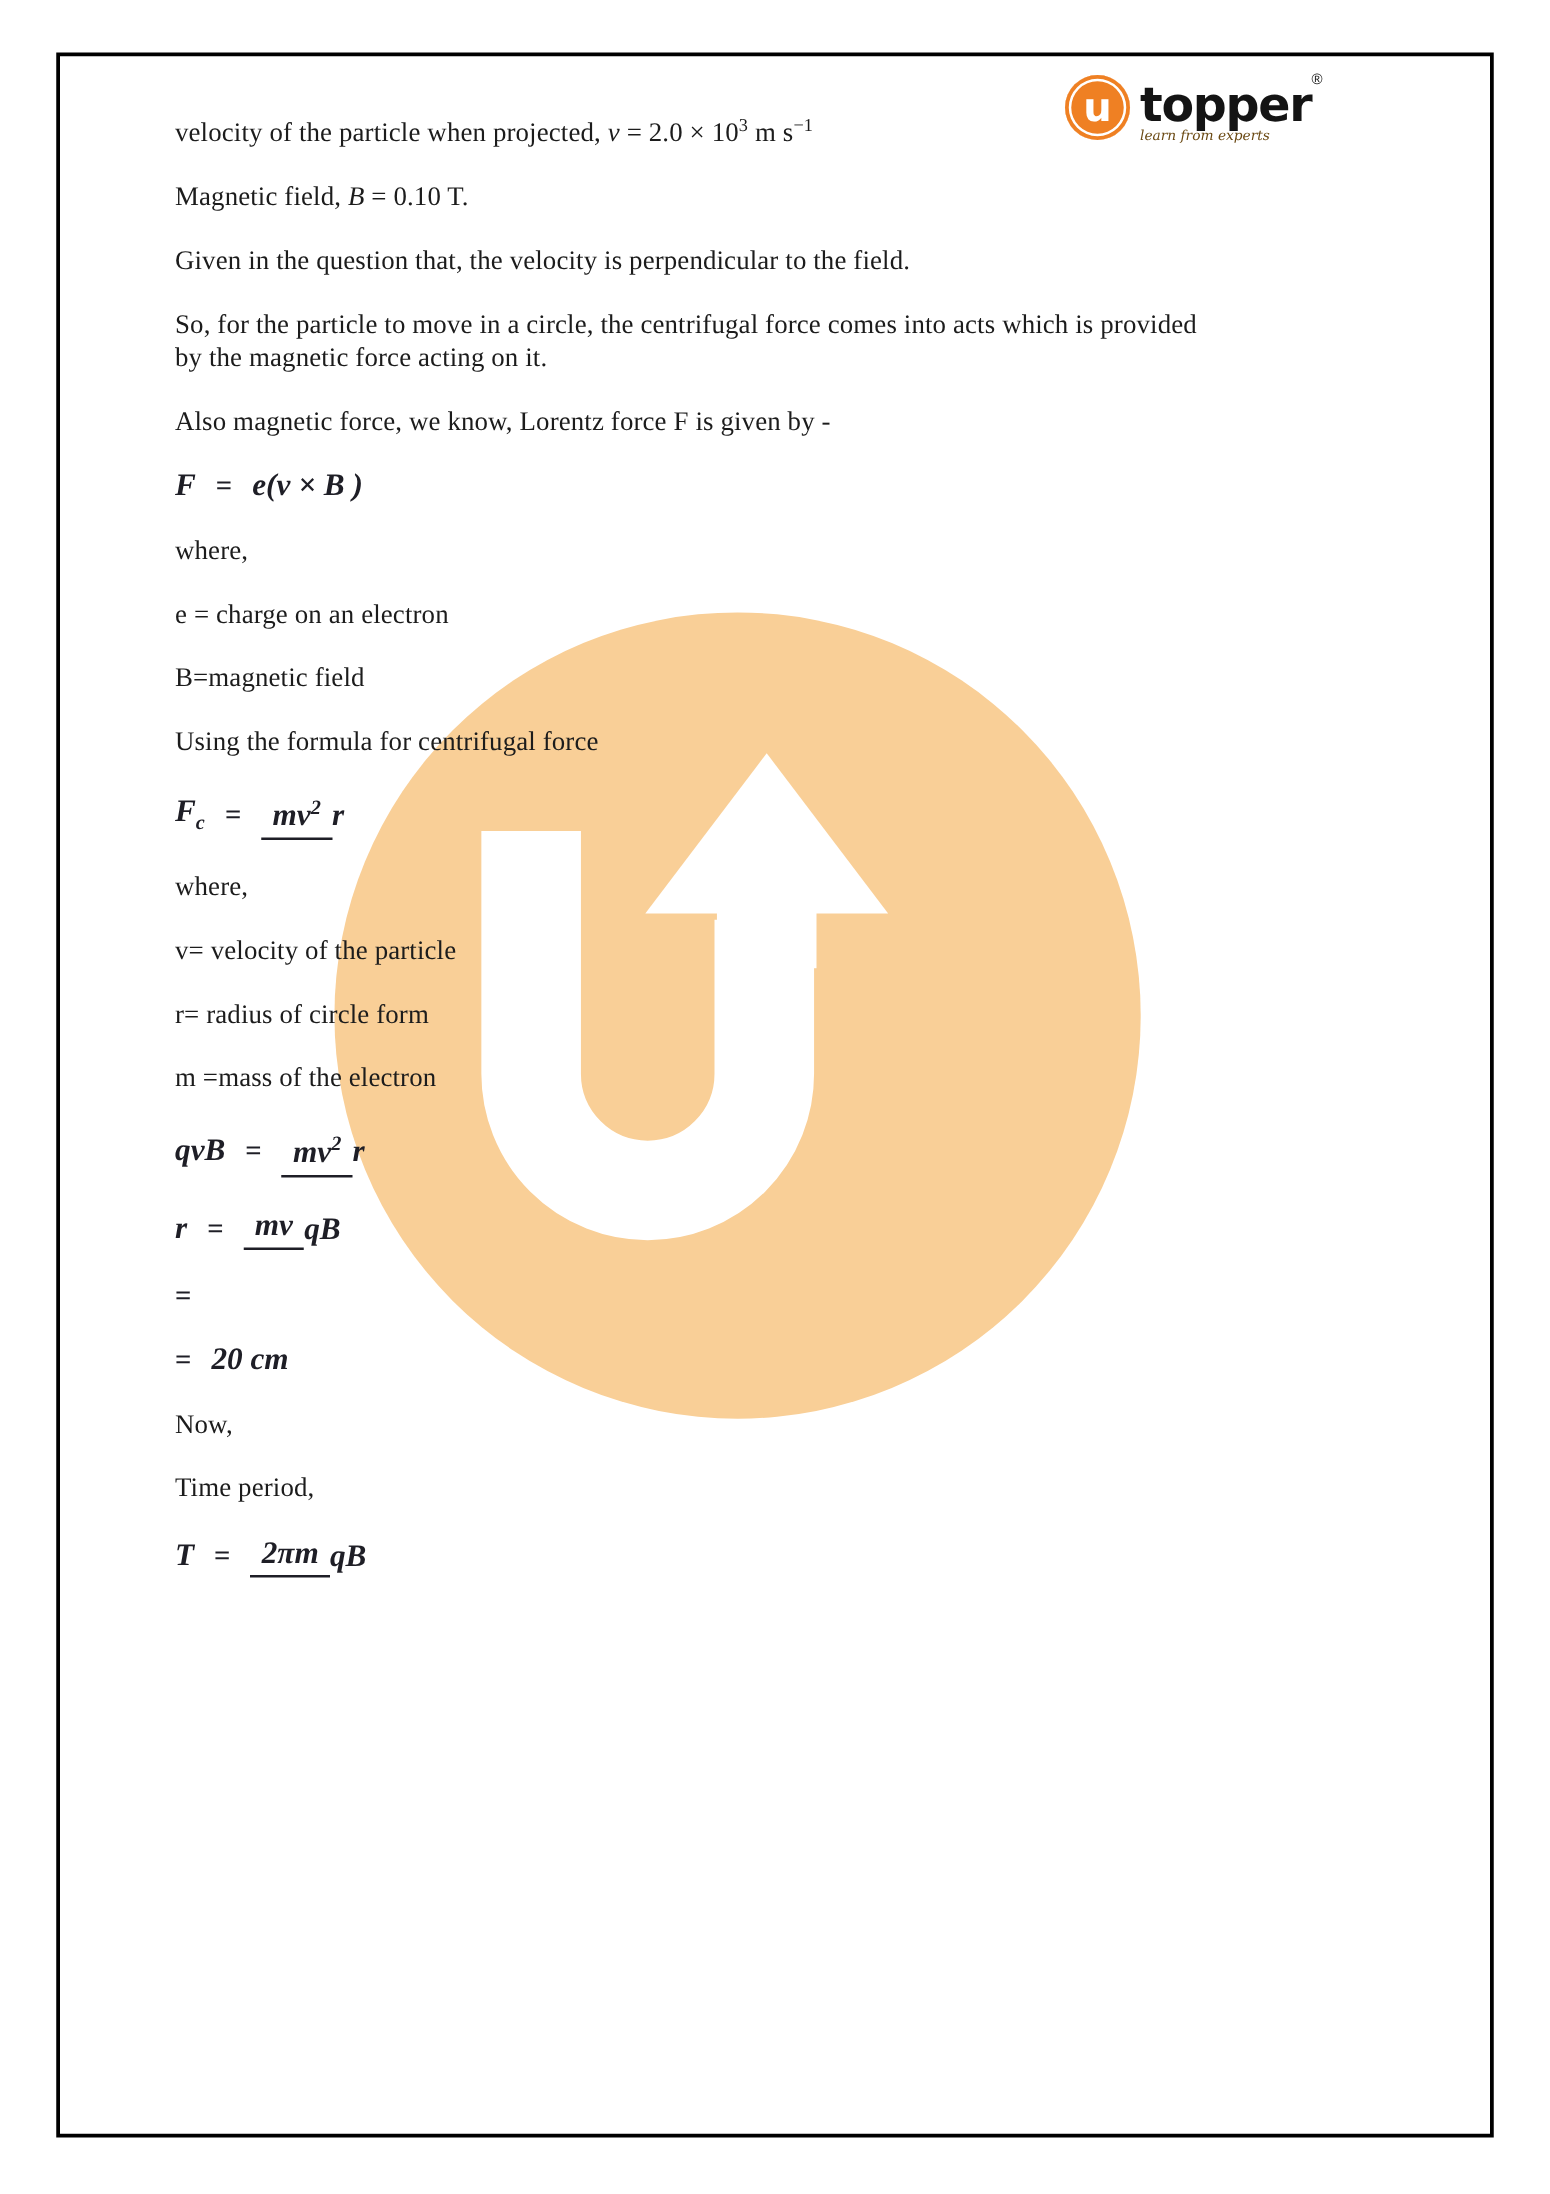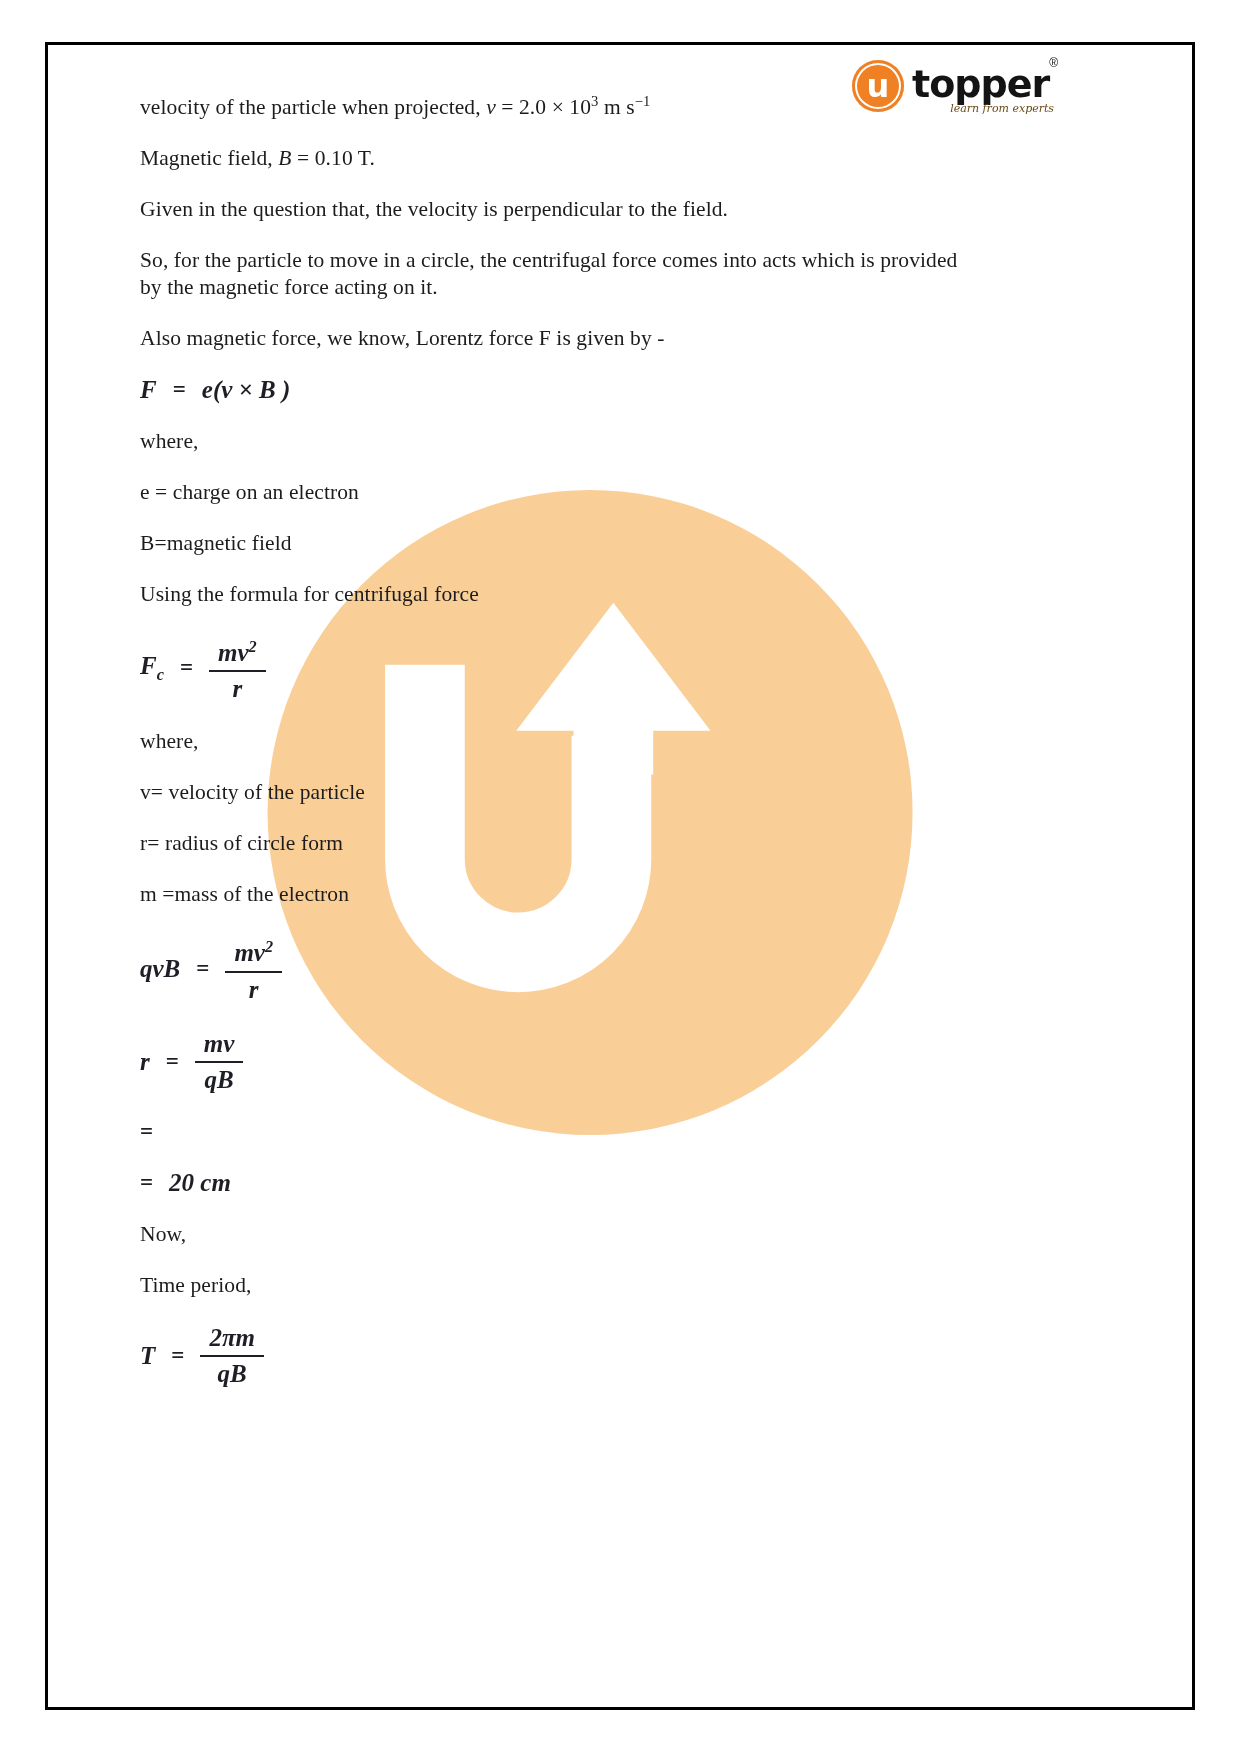--- a/index.html
+++ b/index.html
@@ -34,21 +34,21 @@
   .line sup { font-size:0.68em; }
   .formula {
     font-weight:bold; font-style:italic;
     font-size:25px; color:#1e1e26;
     display:flex; align-items:center; gap:16px;
     margin:6px 0 24px;
   }
   .formula sup { font-size:0.65em; font-style:italic; }
   .formula sub { font-size:0.65em; font-style:italic; }
   .f-eq { font-style:normal; font-size:23px; }
-  .frac { display:inline-flex; flex-direction:column; align-items:center; text-align:center; line-height:30px; }
+  .frac { display:inline-flex; flex-direction:row; align-items:center; text-align:center; line-height:30px; }
   .frac .num { padding:0 9px 2px; border-bottom:2.2px solid #1e1e26; }
   .frac .den { padding-top:2px; }
   
   .logo {
     position:absolute; left:852px; top:60px; z-index:2;
     display:flex; align-items:flex-start; gap:8px;
     font-family:"Liberation Sans", sans-serif;
   }
   .logo-icon {
     width:52px; height:52px; border-radius:50%;
@@ -59,21 +59,21 @@
     box-shadow: inset 0 0 0 3px #ef8023, inset 0 0 0 5px #ffffff;
   }
   .logo-text-wrap { position:relative; padding-top:2px; }
   .logo-brand {
     font-size:38px; font-weight:bold; color:#141414;
     letter-spacing:-1px; line-height:44px;
     font-family:"DejaVu Sans", sans-serif;
   }
   .logo-reg { font-size:12px; color:#141414; position:relative; top:-24px; }
   .logo-tagline {
-    text-align:right; font-size:11px; color:#6b4a14;
+    text-align:left; font-size:11px; color:#6b4a14;
     font-style:italic; font-family:"DejaVu Serif", serif;
     margin-top:-4px; padding-right:4px;
   }
 </style>
 </head>
 <body>
 
 <div class="page-border"></div>
 
 <svg class="watermark" viewBox="0 0 700 700" width="680" height="680" aria-hidden="true">

